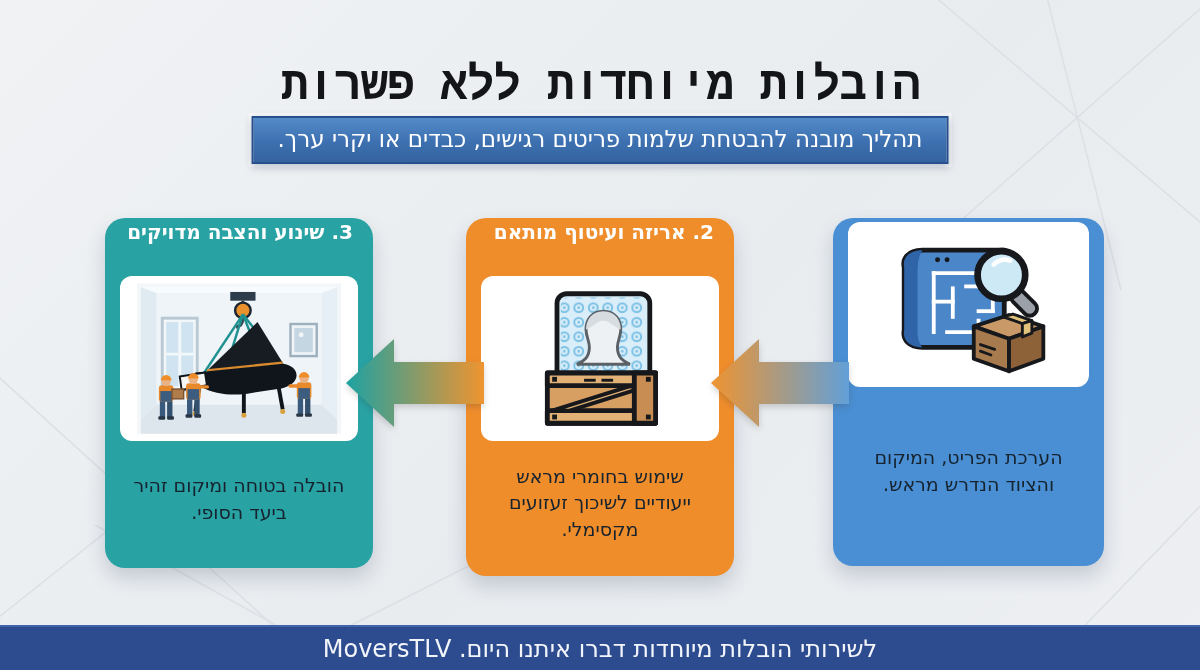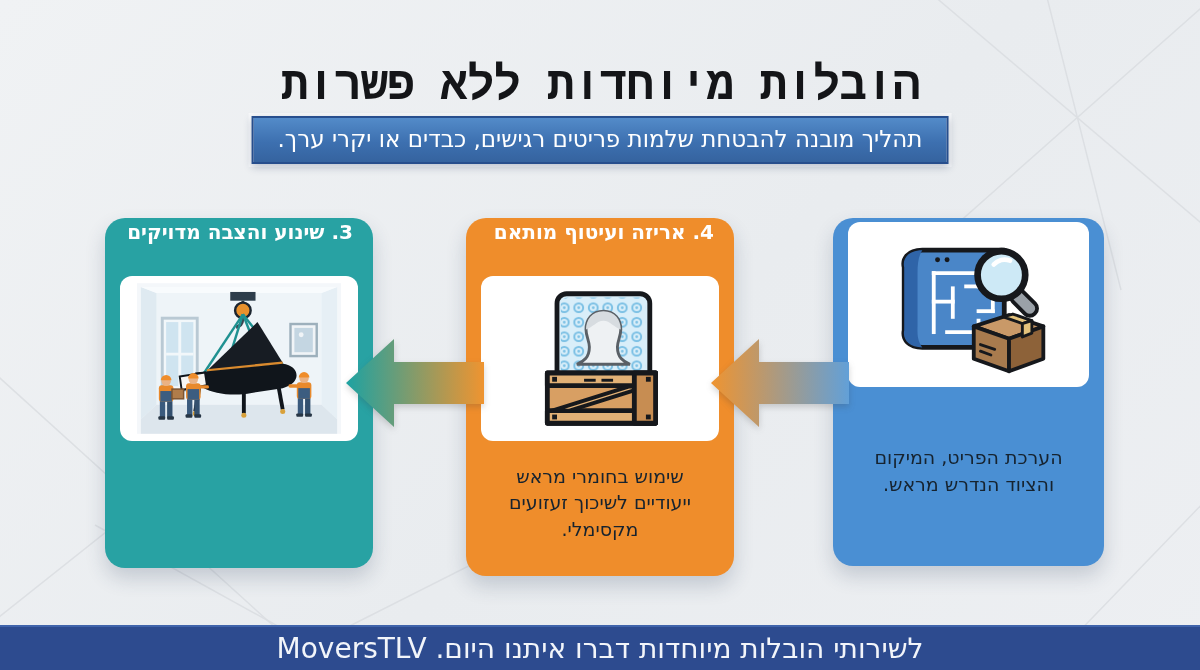--- a/index.html
+++ b/index.html
@@ -46,21 +46,21 @@
     position:absolute;top:333px;width:146px;height:100px;z-index:5;
     filter:drop-shadow(0 3px 3px rgba(60,60,60,.22));
   }
   .arrow-a{left:706px;}
   .arrow-b{left:341px;}
   .footer-bar{
     position:absolute;left:0;bottom:0;width:100%;height:45px;z-index:3;
     background:#2d4b8f;border-top:2px solid #4064ab;box-sizing:border-box;
     display:flex;align-items:center;justify-content:center;
   }
-  .footer-text{color:#f2f5fa;font-size:28px;}
+  .footer-text{color:#f2f5fa;font-size:24px;}
 </style>
 </head>
 <body>
 
 <div class="stage">
 
   <svg class="bg-lines" width="1200" height="670" viewBox="0 0 1200 670">
     <g stroke="#d7dade" stroke-width="1.5" opacity="0.7">
       <line x1="880" y1="-50" x2="1280" y2="290"></line>
       <line x1="1278" y1="-60" x2="878" y2="294"></line>
@@ -117,21 +117,21 @@
         <g stroke="#16181c" stroke-width="3" stroke-linecap="round">
           <line x1="97" y1="117" x2="112" y2="122"></line>
           <line x1="97" y1="124" x2="108" y2="128"></line>
         </g>
       </svg>
     </div>
     <div class="card-body" dir="rtl">הערכת הפריט, המיקום והציוד הנדרש מראש.</div>
   </div>
 
   <div class="card card-orange">
-    <div class="card-title" dir="rtl">4. אריזה ועיטוף מותאם</div>
+    <div class="card-title" dir="rtl">2. אריזה ועיטוף מותאם</div>
     <div class="card-panel">
       <svg width="145" height="145" viewBox="0 0 150 150">
         <defs>
           <pattern id="bubbles" width="15" height="15" patternUnits="userSpaceOnUse">
             <circle cx="7.5" cy="7.5" r="4.6" fill="none" stroke="#79bfe4" stroke-width="2"></circle>
             <circle cx="7.5" cy="7.5" r="1.4" fill="#79bfe4"></circle>
           </pattern>
         </defs>
 
         <rect x="30" y="8" width="96" height="110" rx="10" fill="#d9eef9" stroke="#16181c" stroke-width="5"></rect>
@@ -238,20 +238,21 @@
           <rect x="-8" y="-3" width="7" height="3.5" rx="1" fill="#273645"></rect>
           <rect x="1" y="-3" width="7" height="3.5" rx="1" fill="#273645"></rect>
           <rect x="-7.5" y="-35" width="15" height="17" rx="3" fill="#e8892b"></rect>
           <rect x="-6" y="-29" width="12" height="11" fill="#3c5d80"></rect>
           <circle cx="0" cy="-39" r="4.8" fill="#eab284"></circle>
           <path d="M-5.5 -40 a5.5 5.5 0 0 1 11 0 z" fill="#ef8d2b"></path>
           <rect x="-16" y="-33" width="10" height="3.5" rx="1.5" fill="#e8892b"></rect>
         </g>
       </svg>
     </div>
+    <div class="card-body" dir="rtl">הובלה בטוחה ומיקום זהיר ביעד הסופי.</div>
   </div>
 
   <svg class="arrow arrow-a" viewBox="0 0 140 100">
     <defs>
       <linearGradient id="gradA" x1="0" y1="0" x2="1" y2="0">
         <stop offset="0" stop-color="#ef9430"></stop>
         <stop offset="1" stop-color="#62a0d8"></stop>
       </linearGradient>
     </defs>
     <polygon points="2,50 50,6 50,29 140,29 140,71 50,71 50,94" fill="url(#gradA)"></polygon>

